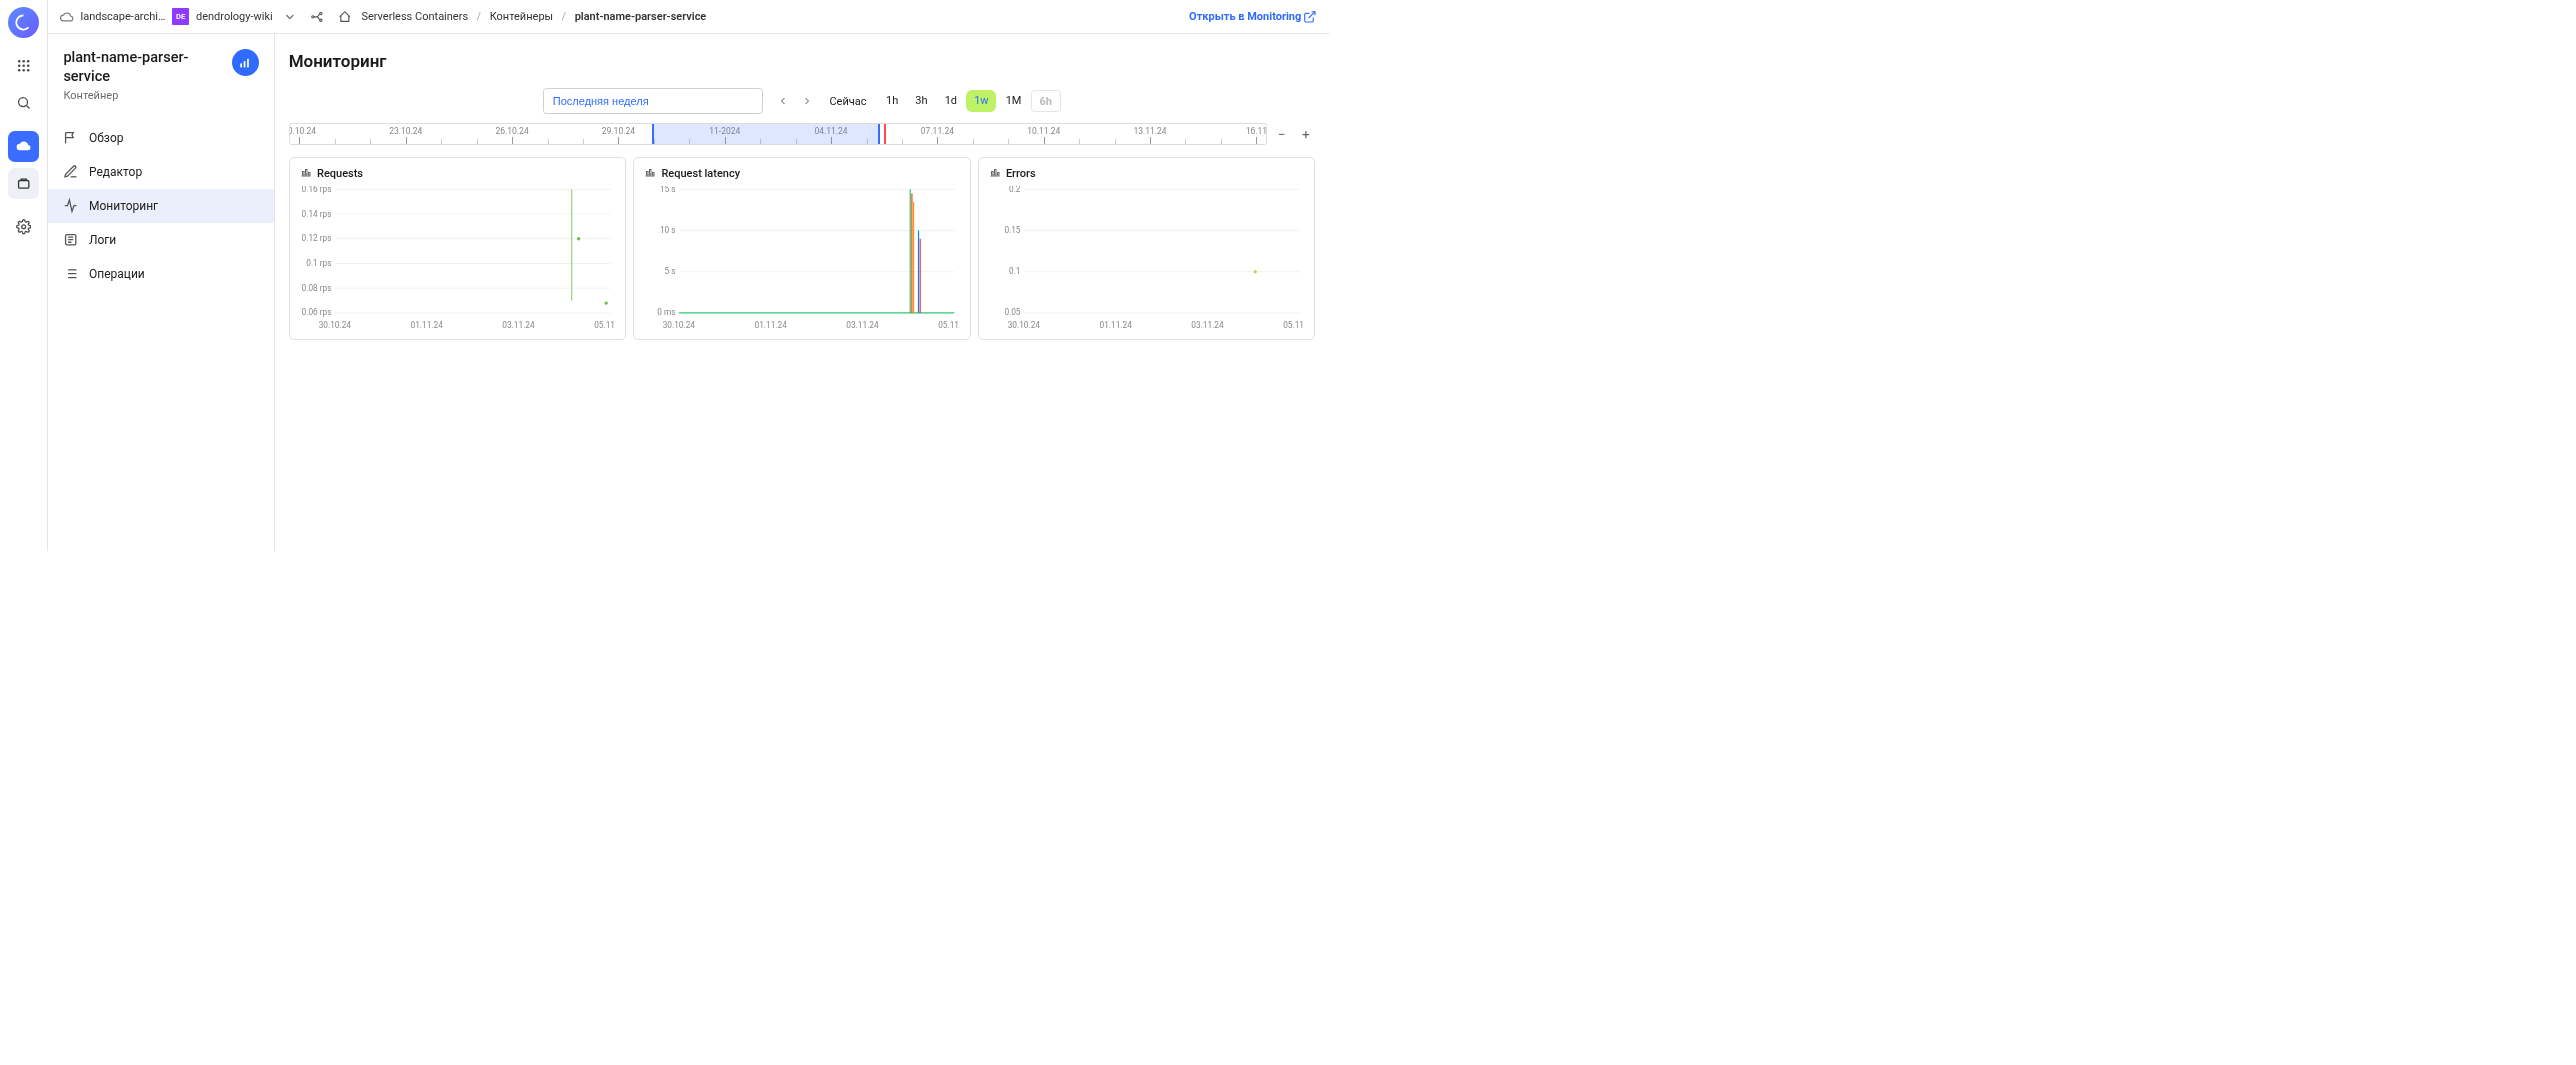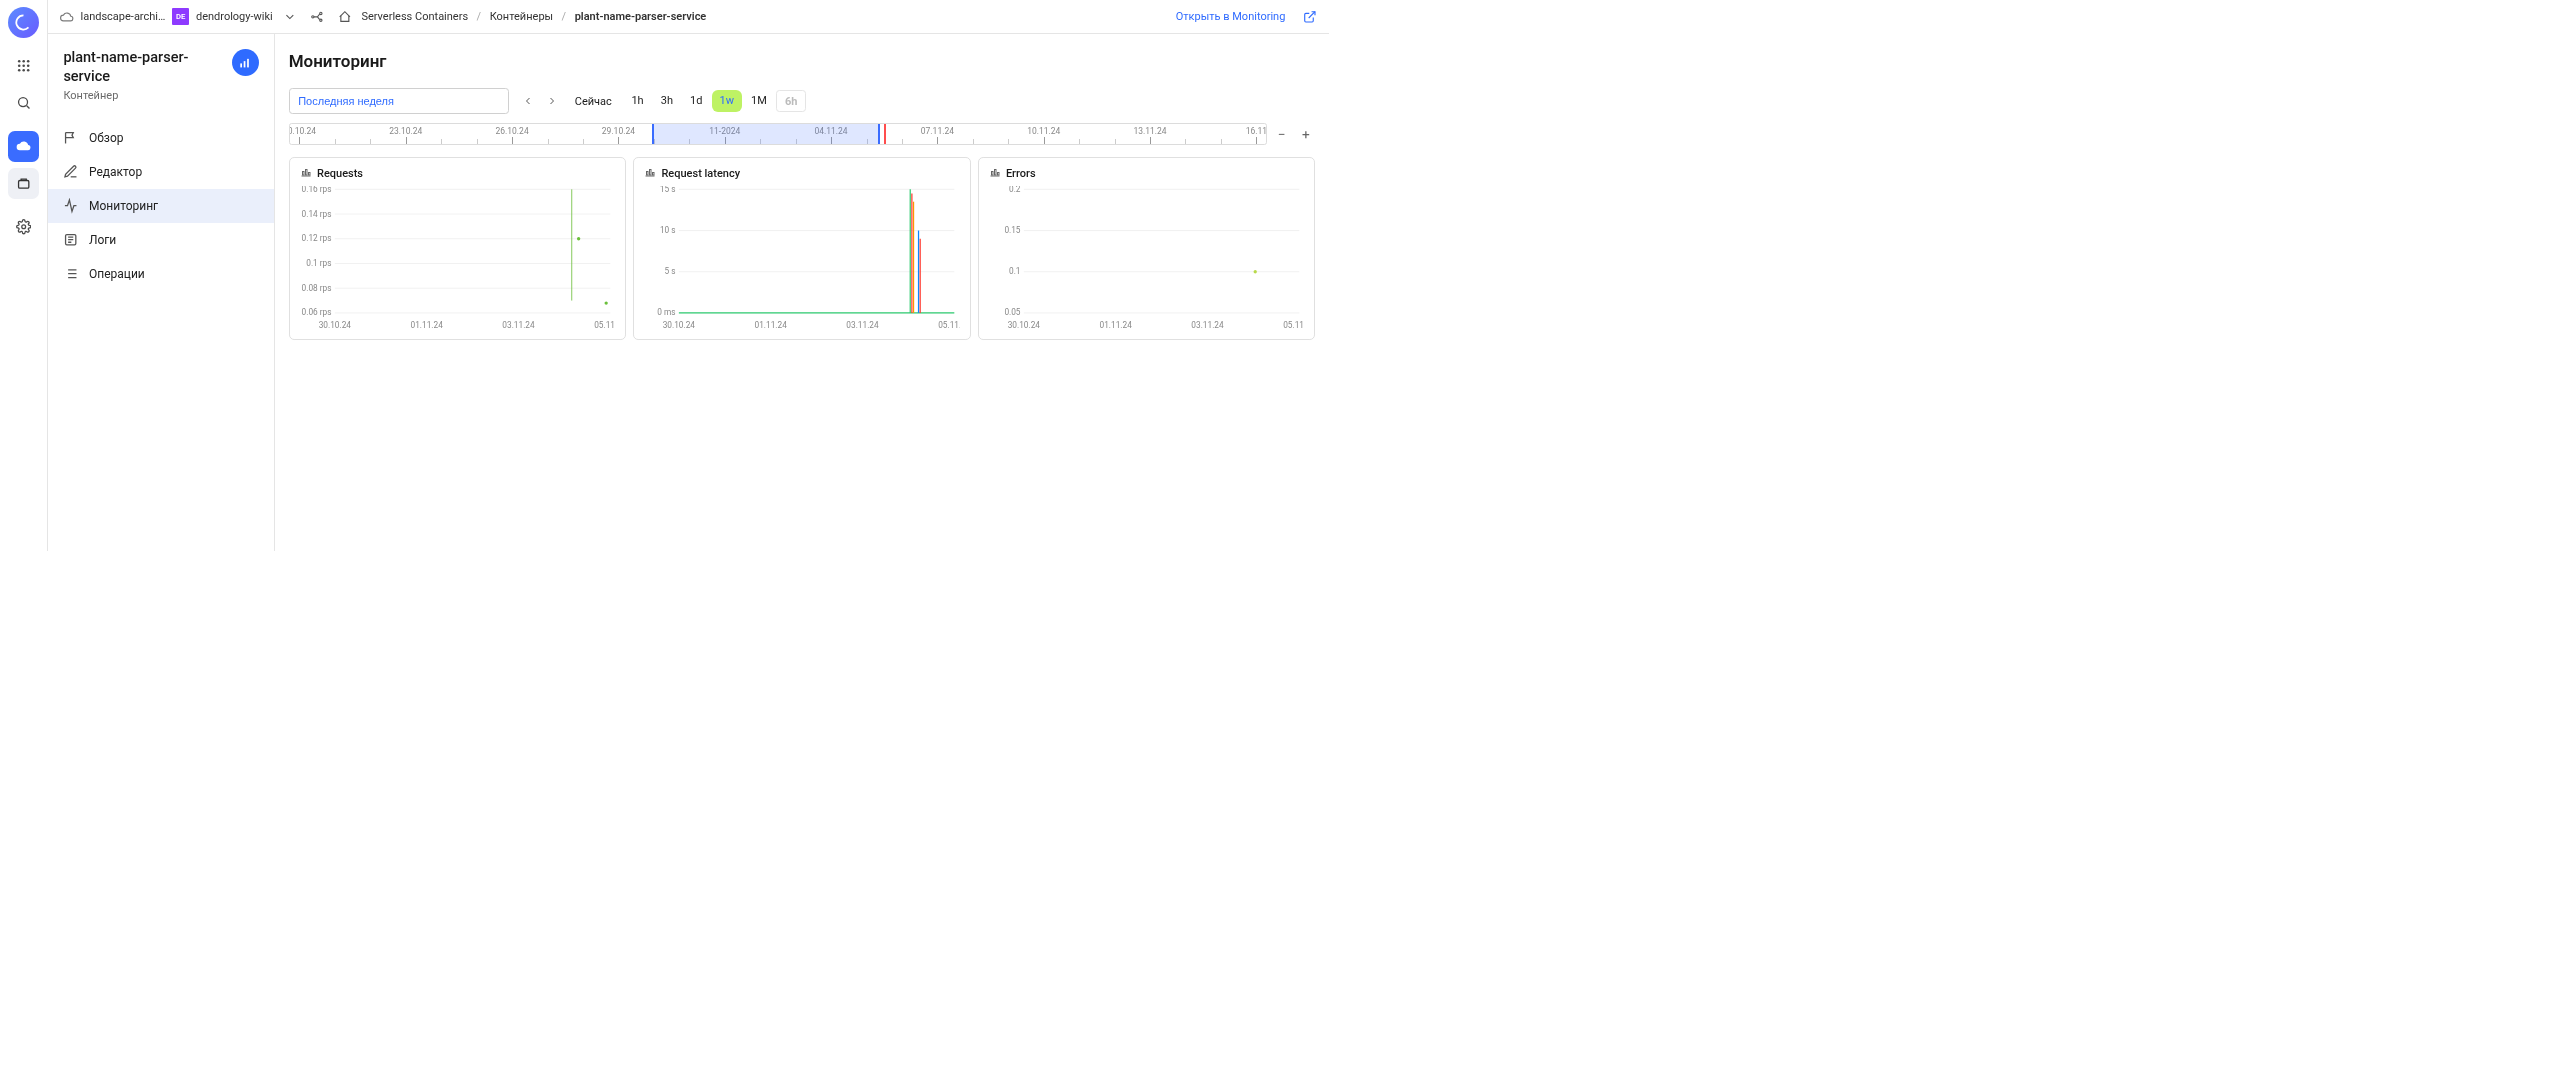--- a/index.html
+++ b/index.html
@@ -60,21 +60,21 @@
   .topbar .crumb.bold { font-weight: 600; }
   .topbar .sep { color: #aaa; padding: 0 1.7px;}
   .topbar .cloud-icon { color:#7a7a7a;}
   .topbar .folder-badge {
     width: 17px; height: 17px; border-radius: 1px;
     background: #8e3aff; color: #fff;
     font-size: 7.7px; font-weight: 600;
     display: inline-flex; align-items:center; justify-content:center;
   }
   .topbar .spacer { flex: 1; }
-  .topbar .monitoring-link { color: #2f6bff; display:flex; align-items:center; gap:18px; cursor:pointer;}
+  .topbar .monitoring-link { color: #2f6bff; display:flex; align-items:center; gap:2px; cursor:pointer;font-weight:bold;}
   .topbar .icon-btn { width:20.5px; height:20.5px; display:inline-flex; align-items:center; justify-content:center; color:#555; cursor:pointer; border-radius:3.4px;}
   .topbar svg { width:13.7px; height:13.7px; }
 
   .body { flex: 1; display: flex; min-height: 0;}
 
   
   .sidebar {
     width: 227px;
     border-right: 0.9px solid #e5e5e5;
     padding: 15.4px 0 0 0;
@@ -96,21 +96,21 @@
     position: relative;
   }
   .nav-item.active { background: #eaeffb; }
   .nav-item svg { width: 15.4px; height: 15.4px; color: #555; }
   .nav-item .label { font-size: 12px; }
 
   
   .content { flex: 1; padding: 17px 13.7px; overflow: auto; min-width:0;}
   .page-title { font-size: 17px; font-weight: 600; margin-bottom: 17px; }
 
-  .controls { display: flex; align-items: center; gap: 8.5px; margin-bottom: 8.5px; flex-wrap: nowrap;}
+  .controls { display: flex; align-items: center; gap: 8.5px; margin-bottom: 8.5px; flex-wrap: nowrap; justify-content: center;}
   .period-input {
     width: 220px; height: 26px;
     border: 0.9px solid #d0d0d0; border-radius: 3.4px;
     padding: 0 8.5px; font-size: 11px; color: #2f6bff;
     background:#fff;
   }
   .nav-arrows { display: inline-flex; gap: 1.7px; }
   .nav-arrows .arrow { width: 22px; height: 22px; display:inline-flex; align-items:center; justify-content:center; color:#555; cursor:pointer; border-radius:3.4px;}
   .nav-arrows svg { width:12px; height:12px;}
   .now-label { padding: 0 3.4px; font-size:11px;}

